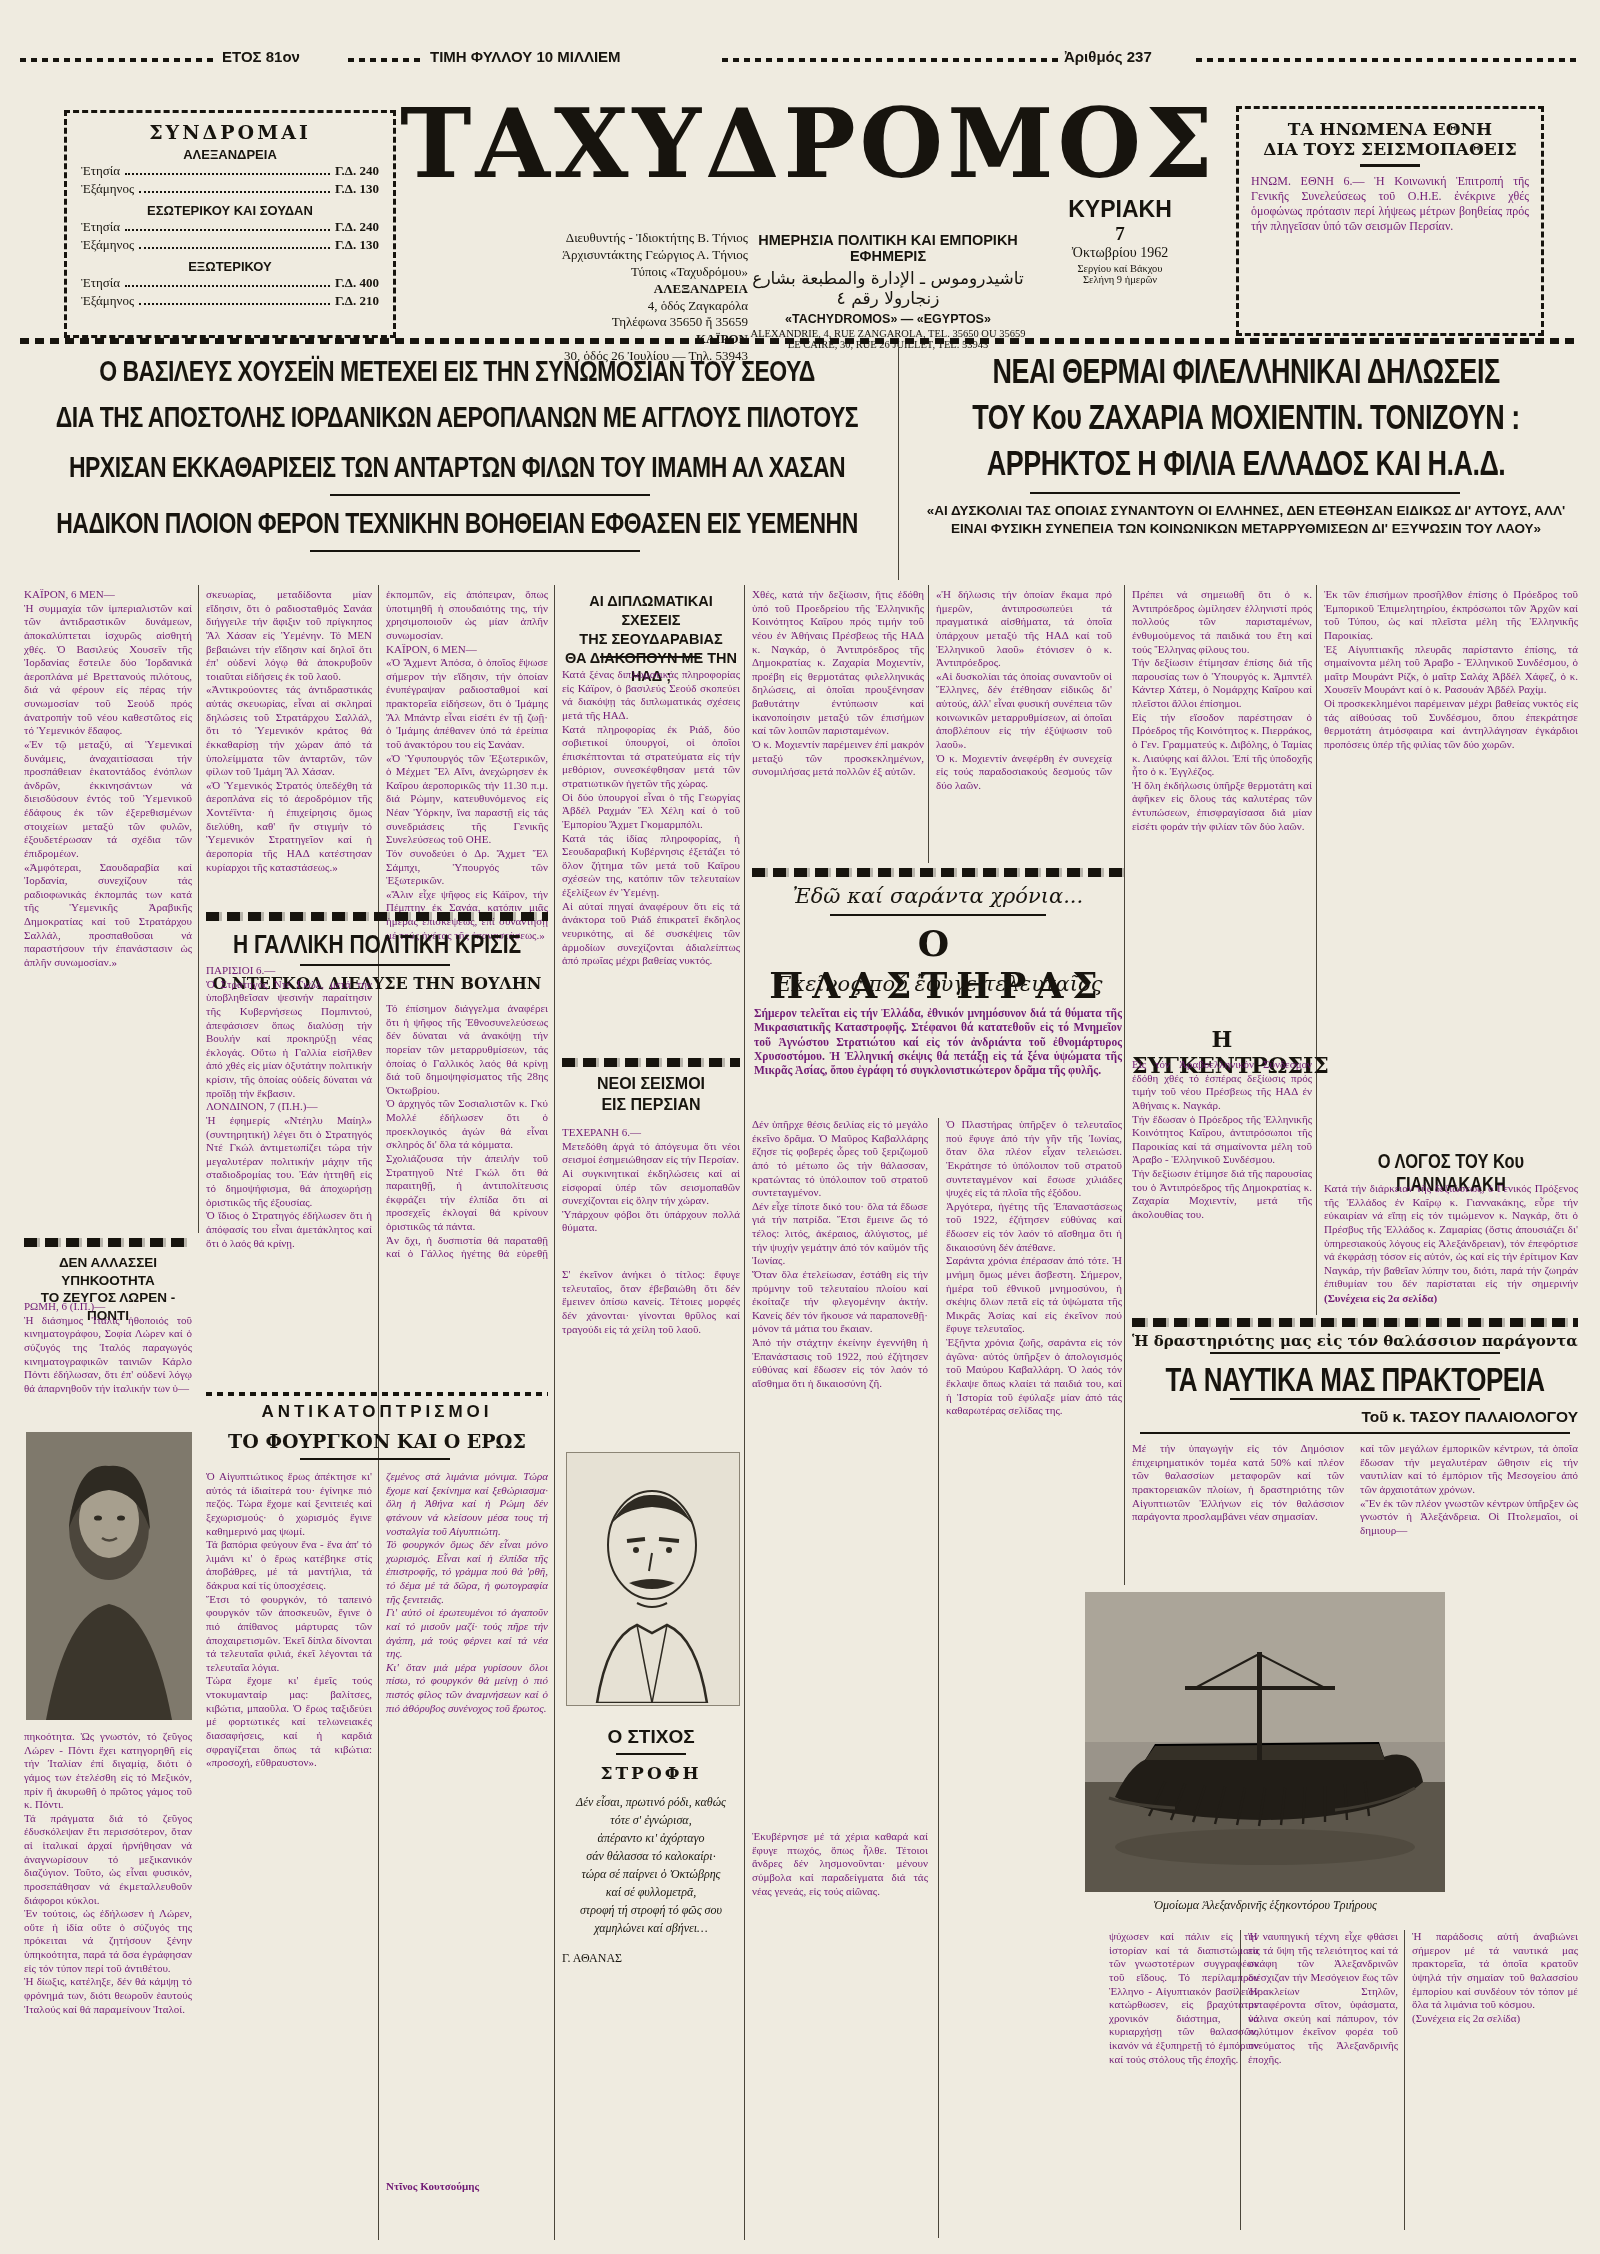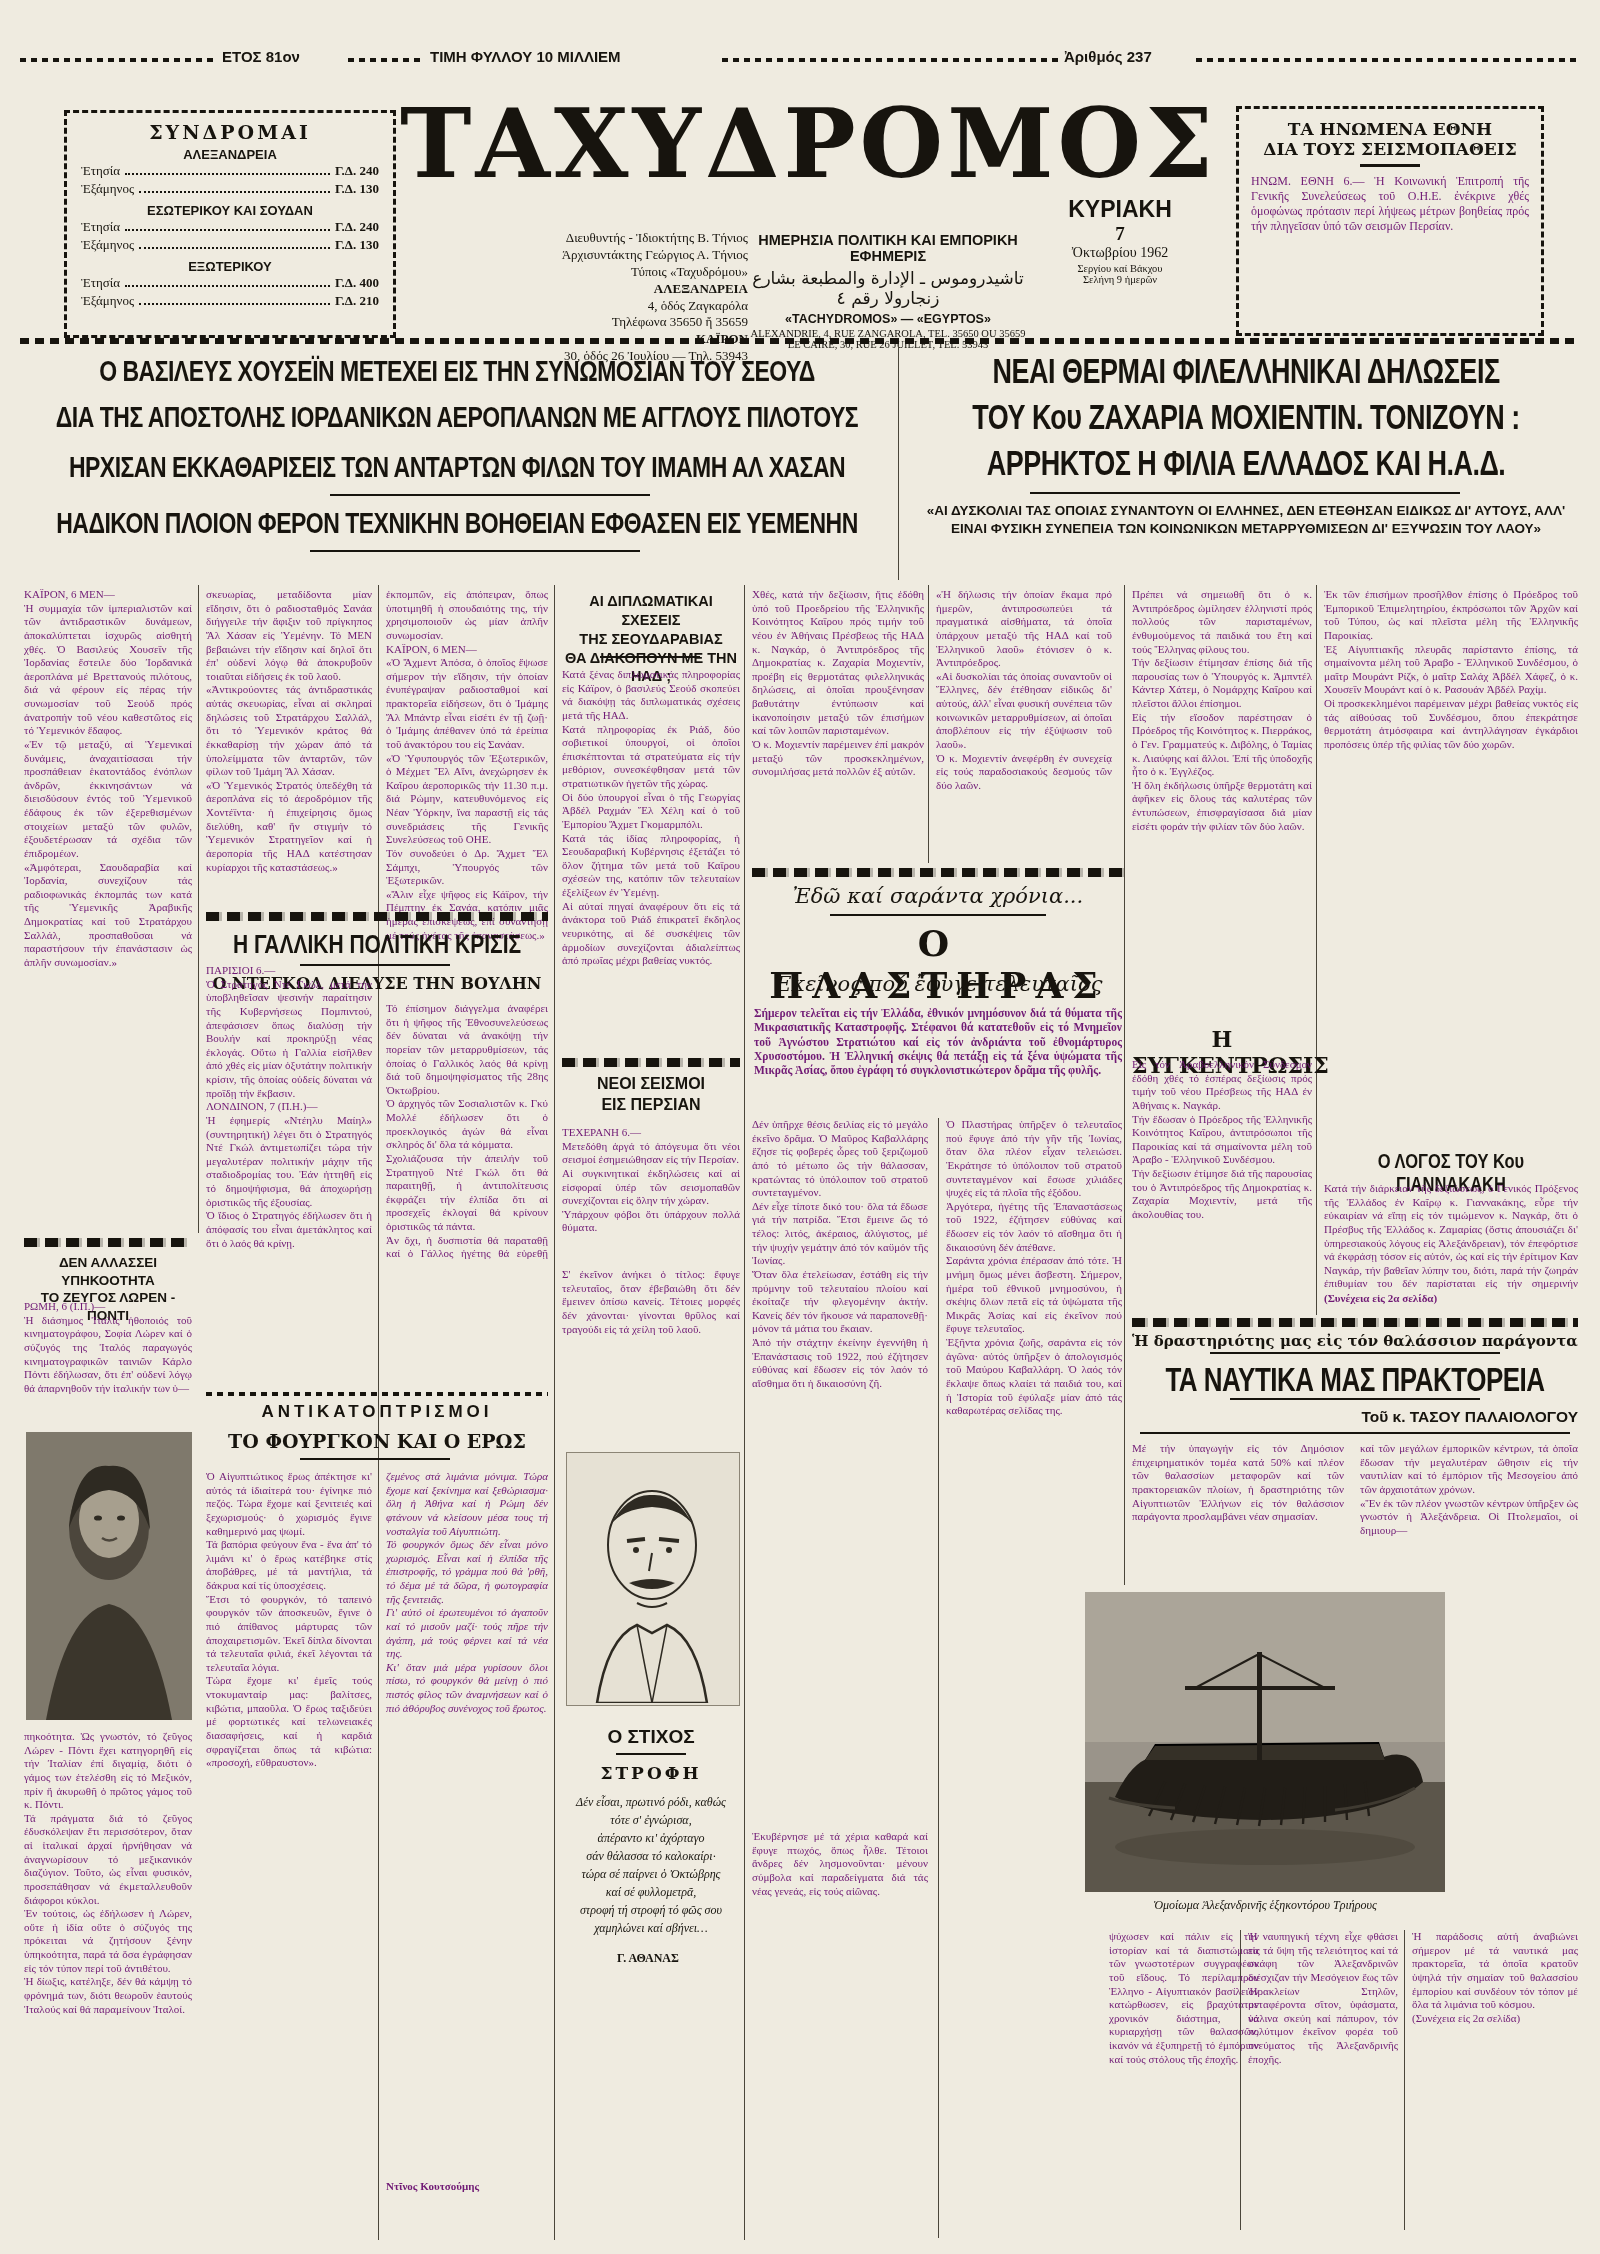--- a/index.html
+++ b/index.html
@@ -258,21 +258,21 @@
     <div style="font-size:12px;font-style:italic;line-height:1.5;">
       <div>Δέν εἶσαι, πρωτινό ρόδι, καθώς</div>
       <div>τότε σ' ἐγνώρισα,</div>
       <div>ἀπέραντο κι' ἀχόρταγο</div>
       <div>σάν θάλασσα τό καλοκαίρι·</div>
       <div>τώρα σέ παίρνει ὁ Ὀκτώβρης</div>
       <div>καί σέ φυλλομετρᾶ,</div>
       <div>στροφή τή στροφή τό φῶς σου</div>
       <div>χαμηλώνει καί σβήνει…</div>
     </div>
-    <div style="font-size:12px;font-weight:bold;text-align:center;margin-top:14px;padding-right:6px;">Γ. ΑΘΑΝΑΣ</div>
+    <div style="font-size:12px;font-weight:normal;text-align:left;margin-top:14px;padding-right:6px;">Γ. ΑΘΑΝΑΣ</div>
   </div>
 
   <div class="abs sep" style="left:752px;top:868px;width:372px;"></div>
   <div class="abs c" style="left:752px;top:884px;width:372px;font-size:21px;font-style:italic;font-family:'DejaVu Serif',serif;">Ἐδῶ καί σαράντα χρόνια...</div>
   <div class="abs hrule" style="left:830px;top:914px;width:216px;"></div>
   <div class="abs c" style="left:752px;top:922px;width:372px;font-size:36px;font-weight:bold;letter-spacing:9px;font-family:'DejaVu Serif',serif;">Ο  ΠΛΑΣΤΗΡΑΣ</div>
   <div class="abs c" style="left:752px;top:972px;width:372px;font-size:21px;font-style:italic;font-family:'DejaVu Serif',serif;">Ἐκεῖνος πού ἔφυγε τελευταῖος</div>
   <div class="abs bodytxt" style="left:754px;top:1006px;width:368px;height:104px;font-weight:bold;font-size:11.5px;">Σήμερον τελεῖται εἰς τήν Ἑλλάδα, ἐθνικόν μνημόσυνον διά τά θύματα τῆς Μικρασιατικῆς Καταστροφῆς. Στέφανοι θά κατατεθοῦν εἰς τό Μνημεῖον τοῦ Ἀγνώστου Στρατιώτου καί εἰς τόν ἀνδριάντα τοῦ ἐθνομάρτυρος Χρυσοστόμου. Ἡ Ἑλληνική σκέψις θά πετάξῃ εἰς τά ξένα ὑψώματα τῆς Μικρᾶς Ἀσίας, ὅπου ἐγράφη τό συγκλονιστικώτερον δρᾶμα τῆς φυλῆς.</div>
   <div class="abs bodytxt" style="left:752px;top:1118px;width:176px;height:700px;">Δέν ὑπῆρχε θέσις δειλίας εἰς τό μεγάλο ἐκεῖνο δρᾶμα. Ὁ Μαῦρος Καβαλλάρης ἔζησε τίς φοβερές ὧρες τοῦ ξεριζωμοῦ ἀπό τό μέτωπο ὥς τήν θάλασσαν, κρατώντας τό ὑπόλοιπον τοῦ στρατοῦ συντεταγμένον.
 Δέν εἶχε τίποτε δικό του· ὅλα τά ἔδωσε γιά τήν πατρίδα. Ἔτσι ἔμεινε ὥς τό τέλος: λιτός, ἀκέραιος, ἀλύγιστος, μέ τήν ψυχήν γεμάτην ἀπό τόν καϋμόν τῆς Ἰωνίας.

